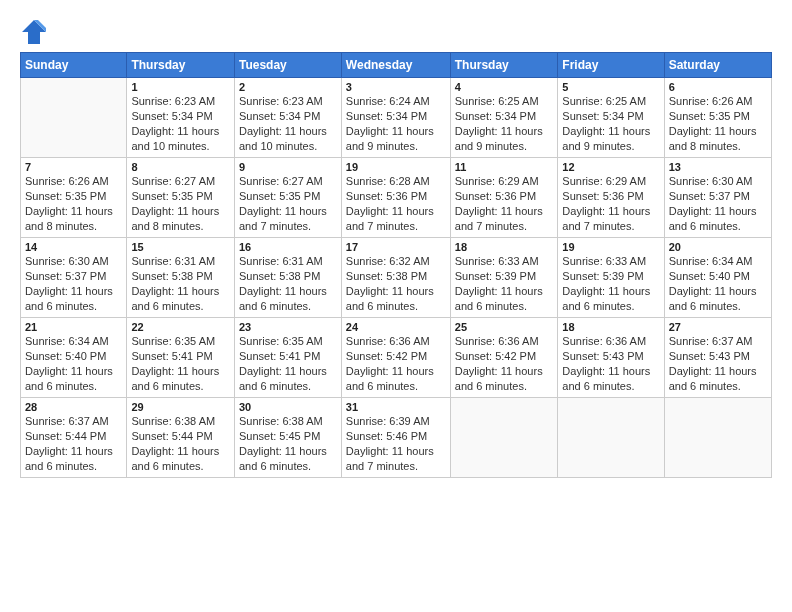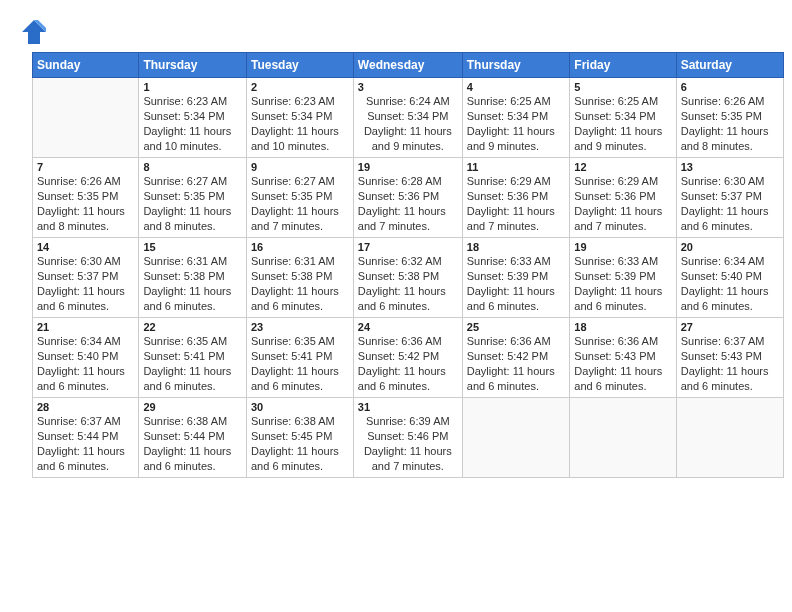--- a/index.html
+++ b/index.html
@@ -57,21 +57,20 @@
     }
     .subtitle {
       font-size: 14px;
       color: #444;
       margin-top: 2px;
     }
     .calendar {
       width: 100%;
       border-collapse: collapse;
       margin-top: 4px;
-      margin-left: 12px;
     }
     .calendar th {
       background: #3a7bd5;
       color: #fff;
       font-size: 12px;
       font-weight: bold;
       padding: 5px 4px;
       text-align: left;
       border: 1px solid #2a5db0;
     }
@@ -146,21 +145,21 @@
           </td>
           <td>
             <span class="day-num">2</span>
             <div class="day-info" style="white-space: pre-line;">Sunrise: 6:23 AM
 Sunset: 5:34 PM
 Daylight: 11 hours
 and 10 minutes.</div>
           </td>
           <td>
             <span class="day-num">3</span>
-            <div class="day-info" style="white-space: pre-line; text-align: center;">Sunrise: 6:24 AM
+            <div class="day-info" style="white-space: pre-line;">Sunrise: 6:24 AM
 Sunset: 5:34 PM
 Daylight: 11 hours
 and 9 minutes.</div>
           </td>
           <td>
             <span class="day-num">4</span>
             <div class="day-info" style="white-space: pre-line;">Sunrise: 6:25 AM
 Sunset: 5:34 PM
 Daylight: 11 hours
 and 9 minutes.</div>
@@ -350,21 +349,21 @@
           </td>
           <td>
             <span class="day-num">30</span>
             <div class="day-info" style="white-space: pre-line;">Sunrise: 6:38 AM
 Sunset: 5:45 PM
 Daylight: 11 hours
 and 6 minutes.</div>
           </td>
           <td>
             <span class="day-num">31</span>
-            <div class="day-info" style="white-space: pre-line; text-align: center;">Sunrise: 6:39 AM
+            <div class="day-info" style="white-space: pre-line;">Sunrise: 6:39 AM
 Sunset: 5:46 PM
 Daylight: 11 hours
 and 7 minutes.</div>
           </td>
           <td class="empty"></td>
           <td class="empty"></td>
           <td class="empty"></td>
         </tr>
       </tbody>
   </table>

